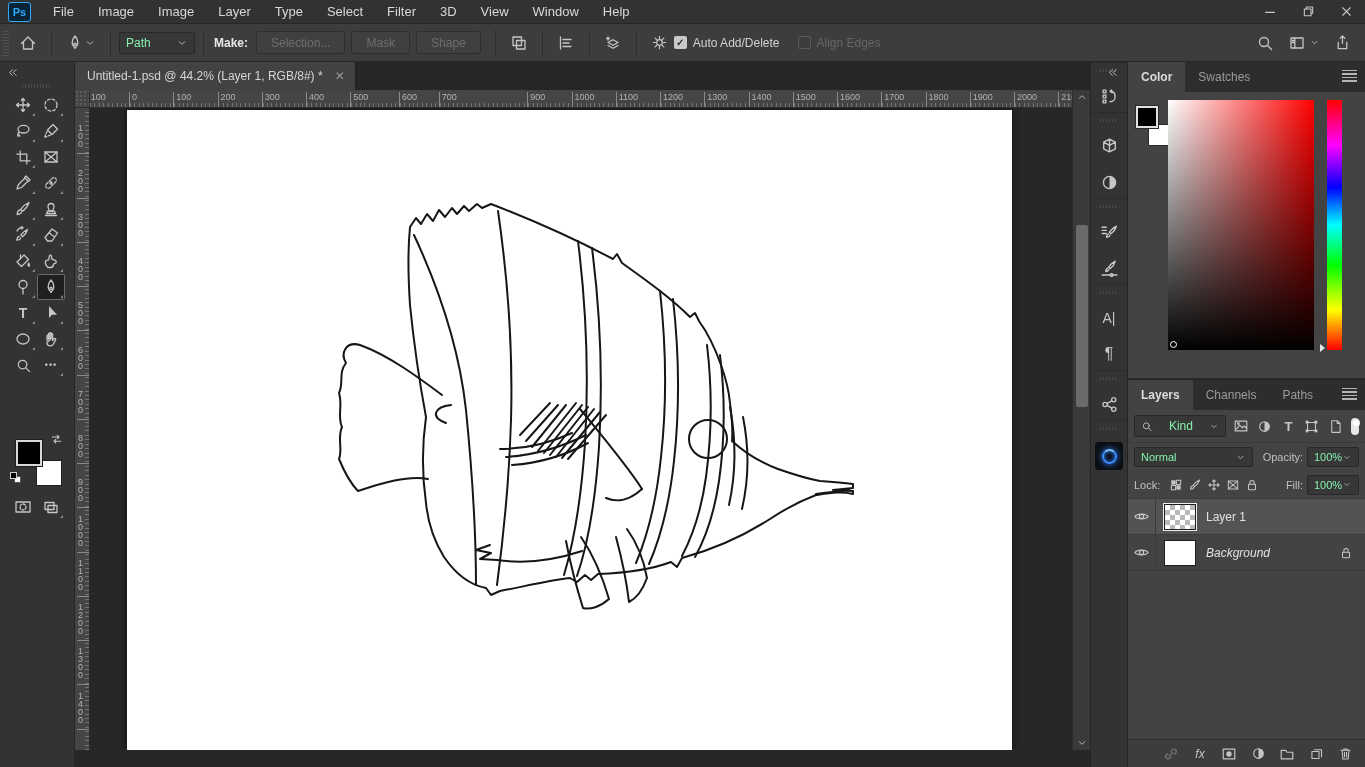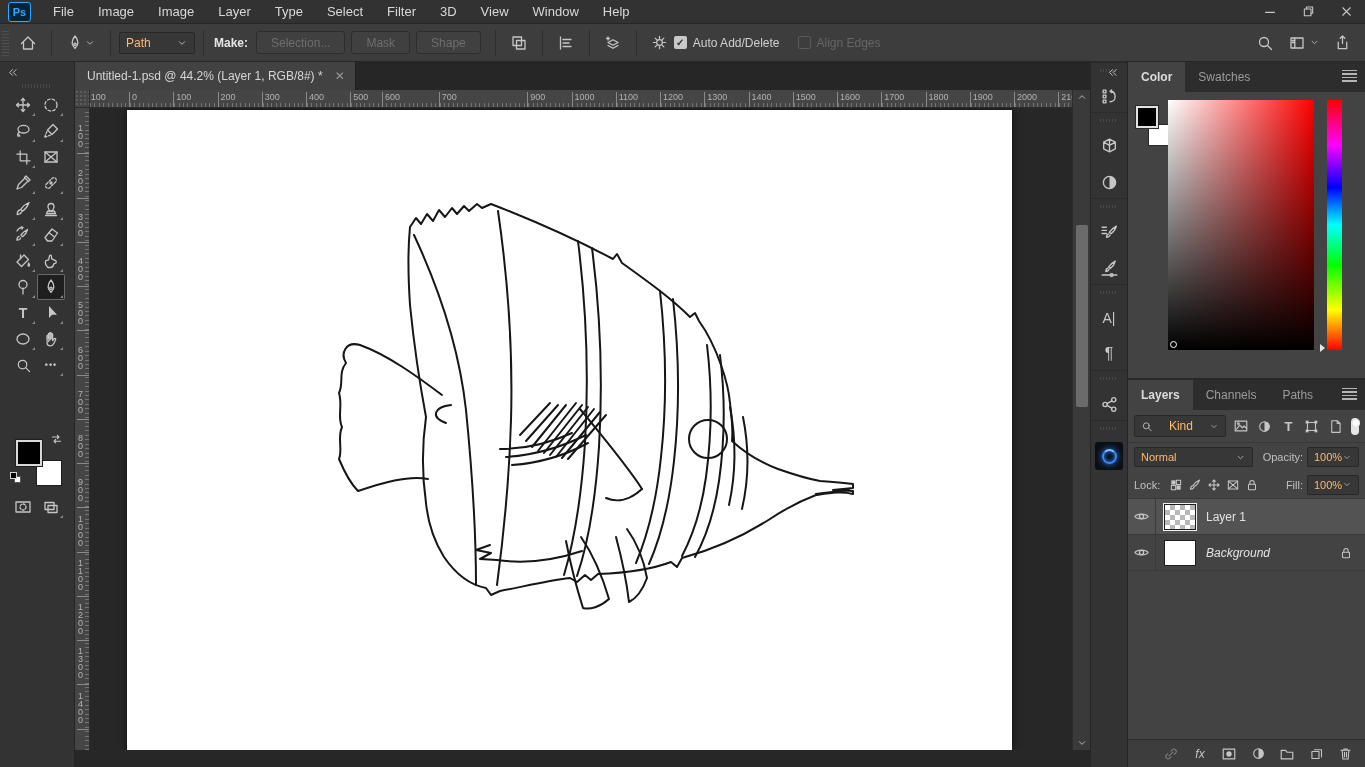--- a/index.html
+++ b/index.html
@@ -11,21 +11,21 @@
   #ps-logo{width:23px;height:20px;margin-left:8px;border:1px solid #31a8ff;border-radius:3px;background:#032536;color:#31a8ff;font-size:11px;font-weight:bold;display:flex;align-items:center;justify-content:center;}
   #menu-list{list-style:none;margin:0 0 0 10px;padding:0;display:flex;height:24px;}
   .menu-item{padding:0 12px;line-height:24px;font-size:13px;color:#d8d8d8;cursor:default;}
   #wincontrols{margin-left:auto;display:flex;height:24px;}
   .winbtn{width:38px;height:24px;display:flex;align-items:center;justify-content:center;}
   
   #optionsbar{position:absolute;left:0;top:24px;width:1365px;height:38px;background:#3d3d3d;display:flex;align-items:center;border-bottom:1px solid #272727;}
   .grip{width:7px;height:26px;margin:0 4px 0 2px;background:repeating-linear-gradient(0deg,#4f4f4f 0 1px,transparent 1px 3px);}
   .opt-sep{width:1px;height:26px;background:#2e2e2e;margin:0 8px;}
   .opt-btn{display:flex;align-items:center;justify-content:center;padding:3px 6px;border-radius:2px;}
-  .select{display:flex;align-items:center;background:#373737;border:1px solid #282828;border-radius:2px;height:22px;padding:0 6px;color:#fdba74;}
+  .select{display:flex;align-items:center;background:#373737;border:1px solid #282828;border-radius:2px;height:22px;padding:0 6px;color:#86efac;}
   .select .chev{margin-left:auto;}
   #preset-select{width:76px;}
   .lbl-bold{font-weight:bold;color:#e6e6e6;margin:0 8px 0 2px;}
   .dis-btn{background:#404040;border:1px solid #2d2d2d;color:#6e6e6e;border-radius:3px;height:23px;padding:0 14px;display:flex;align-items:center;margin-right:6px;}
   .cb{width:13px;height:13px;border-radius:2px;margin-right:6px;display:flex;align-items:center;justify-content:center;}
   .cb.on{background:#c9c9c9;color:#2c2c2c;font-size:10px;font-weight:bold;}
   .cb.off{border:1px solid #5a5a5a;}
   .cb-label{color:#d0d0d0;margin-right:18px;}
   .cb-label.dis{color:#666;}
   #opt-right{margin-left:auto;display:flex;align-items:center;gap:14px;margin-right:14px;}
@@ -633,21 +633,21 @@
     </div>
     <div id="ruler-corner"></div>
     <div id="h-ruler">
         <span class="hlab" style="left: -5.25px;">-100</span>
         <span class="hlab" style="left: 39px;">0</span>
         <span class="hlab" style="left: 83.25px;">100</span>
         <span class="hlab" style="left: 127.5px;">200</span>
         <span class="hlab" style="left: 171.75px;">300</span>
         <span class="hlab" style="left: 216px;">400</span>
         <span class="hlab" style="left: 260.25px;">500</span>
-        <span class="hlab" style="left: 292px;">600</span>
+        <span class="hlab" style="left: 309px;">600</span>
         <span class="hlab" style="left: 348.75px;">700</span>
         <span class="hlab" style="left: 393px; margin-top: 24px;">800</span>
         <span class="hlab" style="left: 437.25px;">900</span>
         <span class="hlab" style="left: 481.5px;">1000</span>
         <span class="hlab" style="left: 525.75px;">1100</span>
         <span class="hlab" style="left: 570px;">1200</span>
         <span class="hlab" style="left: 614.25px;">1300</span>
         <span class="hlab" style="left: 658.5px;">1400</span>
         <span class="hlab" style="left: 702.75px;">1500</span>
         <span class="hlab" style="left: 747px;">1600</span>

